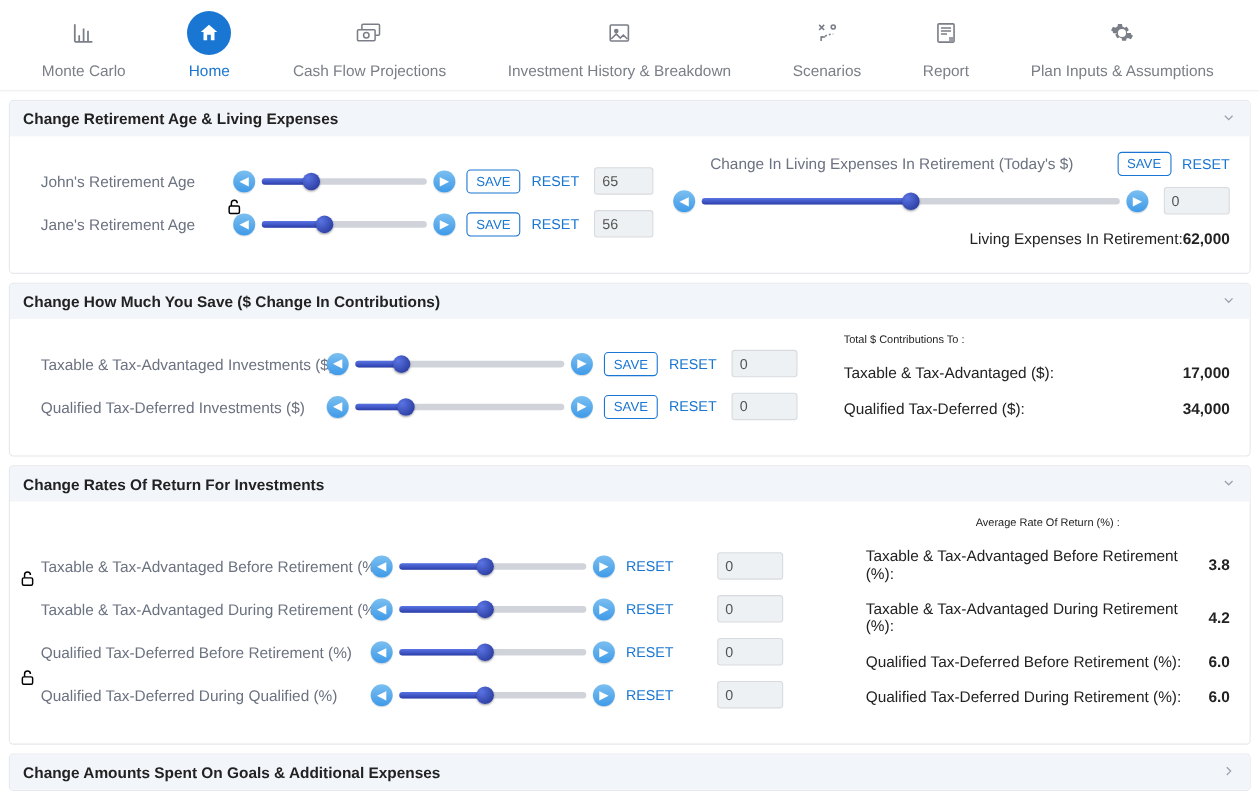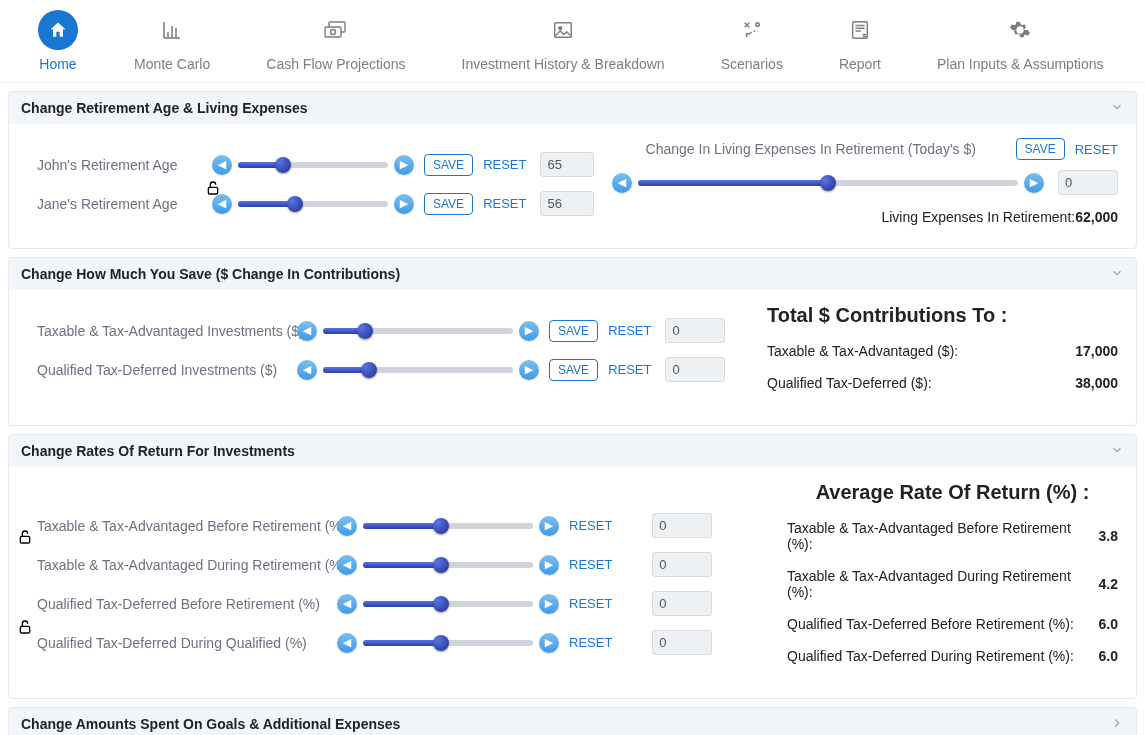--- a/index.html
+++ b/index.html
@@ -150,49 +150,49 @@
   .lock-icon{
     position:absolute;
     color:#000;
   }
 
   
   .kv{display:flex;justify-content:space-between;align-items:center;font-size:14px;margin:16px 0;gap:23px;}
   .kv .k{color:#222;}
   .kv .v{font-weight:bold;text-align:right;}
 
-  .section-subtitle{font-weight:bold;font-size:20px;margin-bottom:6px;}
+  .section-subtitle{font-weight:normal;font-size:10px;margin-bottom:6px;}
 
   
   svg{display:block;}
 </style>
 </head>
 <body>
 
 <div class="tabs">
-  <div class="tab active">
-    <div class="icon-circle">
-      <svg width="20" height="20" viewBox="0 0 24 24" fill="currentColor">
-          <path d="M12 3l9 8h-3v9h-4v-6H10v6H6v-9H3z"></path>
-        </svg>
-    </div>
-    <span class="tab-label">Home</span>
-  </div>
   <div class="tab">
     <div class="icon-circle">
       <svg width="24" height="24" viewBox="0 0 24 24" fill="none" stroke="currentColor" stroke-width="1.6">
           <path d="M4 20V4"></path>
           <path d="M4 20h16"></path>
           <path d="M8 20v-6"></path>
           <path d="M12 20V8"></path>
           <path d="M16 20v-10"></path>
         </svg>
     </div>
     <span class="tab-label">Monte Carlo</span>
   </div>
+  <div class="tab active">
+    <div class="icon-circle">
+      <svg width="20" height="20" viewBox="0 0 24 24" fill="currentColor">
+          <path d="M12 3l9 8h-3v9h-4v-6H10v6H6v-9H3z"></path>
+        </svg>
+    </div>
+    <span class="tab-label">Home</span>
+  </div>
   <div class="tab">
     <div class="icon-circle">
       <svg width="26" height="22" viewBox="0 0 26 22" fill="none" stroke="currentColor" stroke-width="1.4">
           <rect x="6" y="3" width="16" height="10" rx="1"></rect>
           <rect x="2" y="8" width="16" height="10" rx="1" fill="#fff"></rect>
           <circle cx="10" cy="13" r="2.5"></circle>
         </svg>
     </div>
     <span class="tab-label">Cash Flow Projections</span>
   </div>
@@ -344,21 +344,21 @@
       </div>
     </div>
     <div style="flex:1;padding-left:10px;">
       <div class="section-subtitle">Total $ Contributions To :</div>
       <div class="kv">
           <span class="k">Taxable &amp; Tax-Advantaged ($):</span>
           <span class="v">17,000</span>
         </div>
       <div class="kv">
           <span class="k">Qualified Tax-Deferred ($):</span>
-          <span class="v">38,000</span>
+          <span class="v">34,000</span>
         </div>
     </div>
   </div>
 </div>
 
 <div class="panel">
   <div class="panel-header">
     <span>Change Rates Of Return For Investments</span>
     <svg class="chev" viewBox="0 0 24 24" fill="none" stroke="currentColor" stroke-width="2">
         <path d="M6 9l6 6 6-6"></path>

